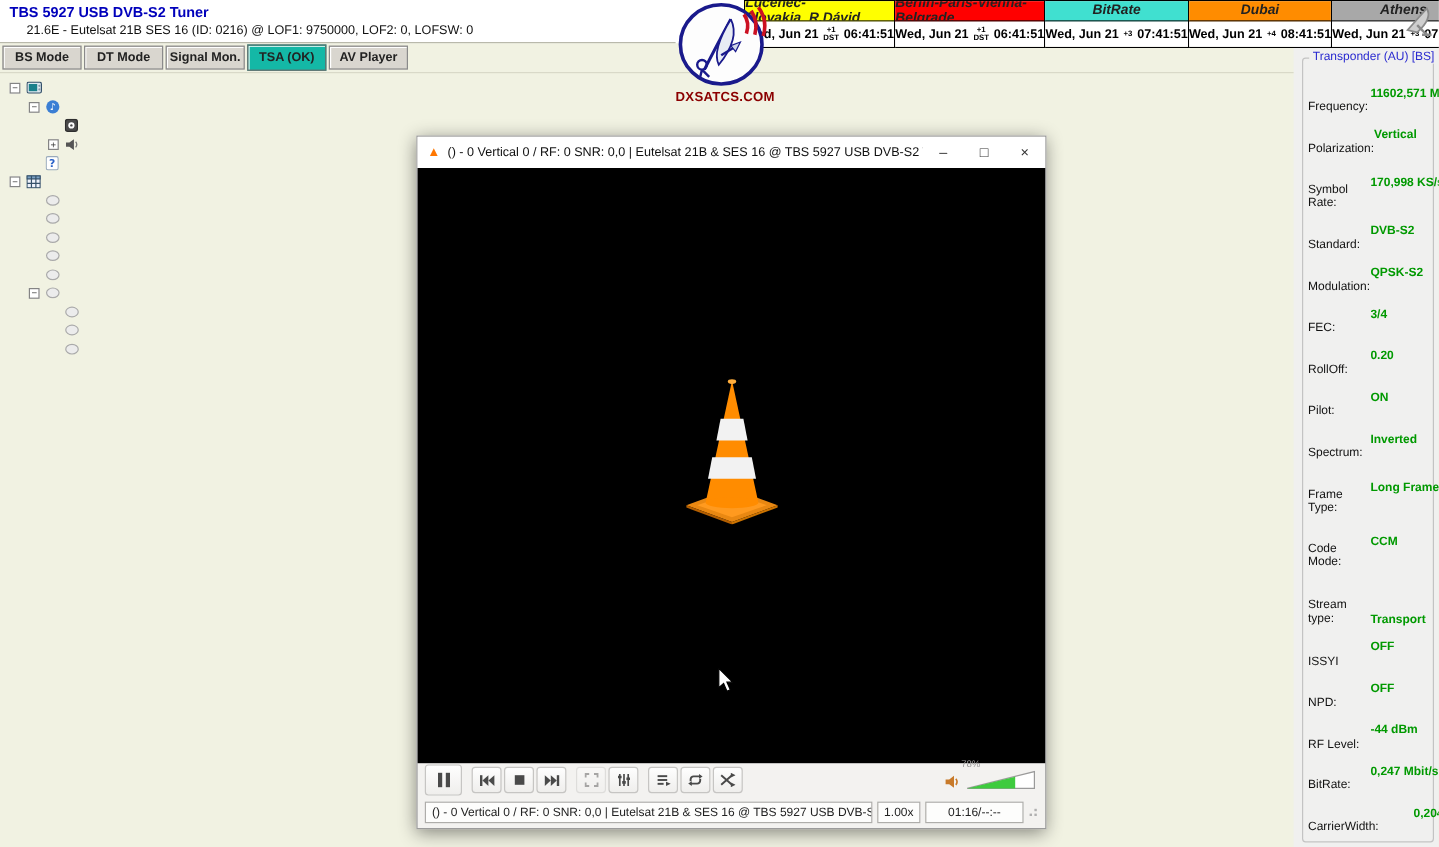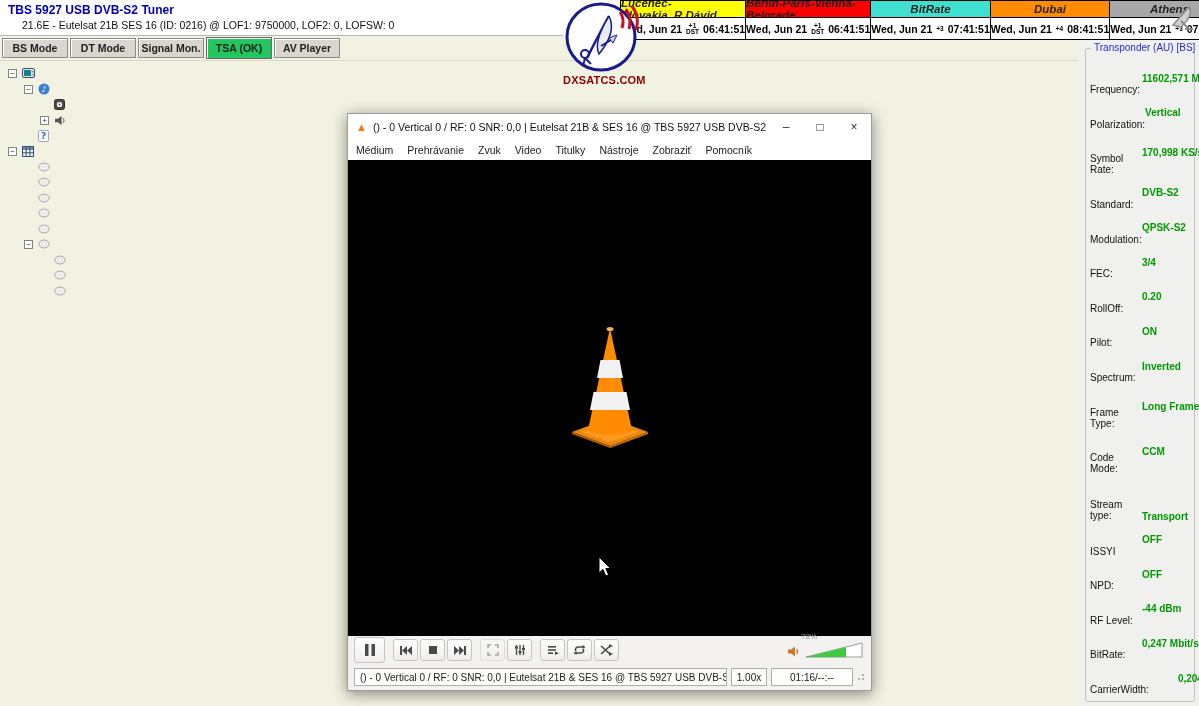--- a/index.html
+++ b/index.html
@@ -13,21 +13,21 @@
   .groove-b { position:absolute; left:0; top:60px; width:1078px; height:1px; background:#d9d9c8; }
 
   .app-title { position:absolute; left:8px; top:3px; font-size:12px; font-weight:bold; color:#0000bb; }
   .app-subtitle { position:absolute; left:22px; top:19px; font-size:10.5px; color:#111; }
 
   
   .tab-bar { position:absolute; left:2px; top:38px; height:22px; display:flex; }
   .tab { width:66px; height:20px; margin-right:2px; background:#d9d6cf; border:1px solid #8a8a8a;
          font-size:10.5px; font-weight:bold; color:#222; display:flex; align-items:center; justify-content:center;
          box-shadow: inset 1px 1px 0 #fff; cursor:default; }
-  .tab.active { background:#22c55e; height:22px; margin-top:-1px; border-color:#6a6a6a; }
+  .tab.active { background:#14b8a6; height:22px; margin-top:-1px; border-color:#6a6a6a; }
 
   
   .tree { position:absolute; left:4px; top:66px; width:340px; }
   .tree-row { height:15.5px; display:flex; align-items:center; font-size:10.5px; color:#111; white-space:nowrap; }
   .exp { width:9px; height:9px; border:1px solid #848484; background:#fff; font-size:8px; line-height:7px;
          text-align:center; margin-right:5px; color:#333; flex:0 0 9px; }
   .exp-spacer { width:14px; flex:0 0 14px; }
   .t-icon { margin-right:4px; display:inline-flex; }
 
   
@@ -415,30 +415,20 @@
 </div>
 
 <div class="vlc">
   <div class="vlc-titlebar">
     <span class="vlc-cone-mini">▲</span>
     <span class="vlc-title">() - 0 Vertical 0 / RF: 0 SNR: 0,0 | Eutelsat 21B &amp; SES 16 @ TBS 5927 USB DVB-S2 Tuner - VLC media player</span>
     <span class="win-btn">–</span>
     <span class="win-btn">□</span>
     <span class="win-btn">×</span>
   </div>
-  <div class="vlc-menubar" id="vlc-menu">
-      <span class="menu-item">Médium</span>
-      <span class="menu-item">Prehrávanie</span>
-      <span class="menu-item">Zvuk</span>
-      <span class="menu-item">Video</span>
-      <span class="menu-item">Titulky</span>
-      <span class="menu-item">Nástroje</span>
-      <span class="menu-item">Zobraziť</span>
-      <span class="menu-item">Pomocník</span>
-    </div>
   <div class="vlc-video">
     <svg class="vlc-cone" width="82" height="128" viewBox="0 0 82 128">
       <polygon points="41,98 79,112 41,126 3,112" fill="#e98812"></polygon>
       <polygon points="3,112 41,126 41,128 3,114" fill="#b35e00"></polygon>
       <polygon points="79,112 41,126 41,128 79,114" fill="#cc7300"></polygon>
       <polygon points="41,102 70,112 41,122 12,112" fill="#ff9a1f"></polygon>
       <path d="M41 8 L63 110 L19 110 Z" fill="#ff8c00"></path>
       <polygon points="31.5,40 50.5,40 54,58 28,58" fill="#f2f2f2"></polygon>
       <polygon points="24.5,72 57.5,72 61,90 21,90" fill="#f2f2f2"></polygon>
       <ellipse cx="41" cy="110" rx="22" ry="4.5" fill="#ff8c00"></ellipse>

